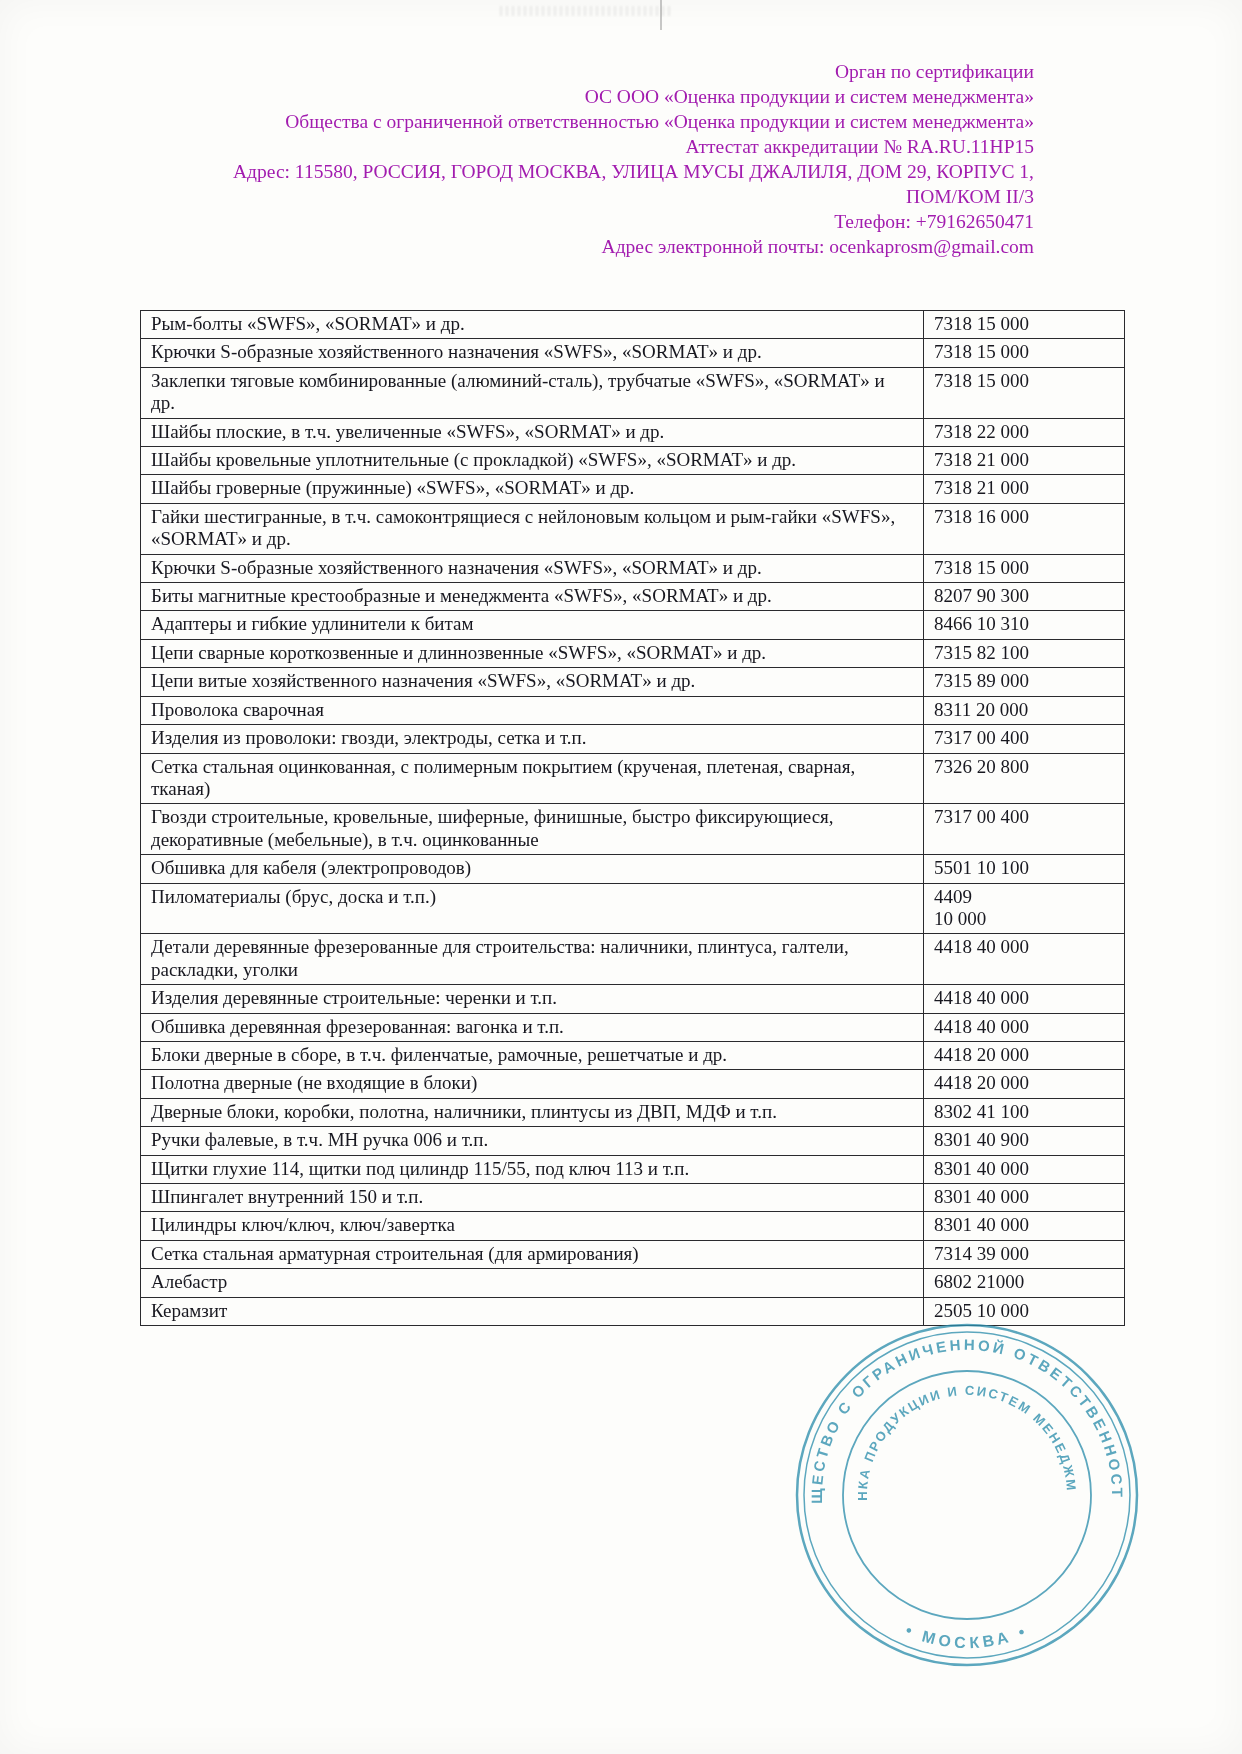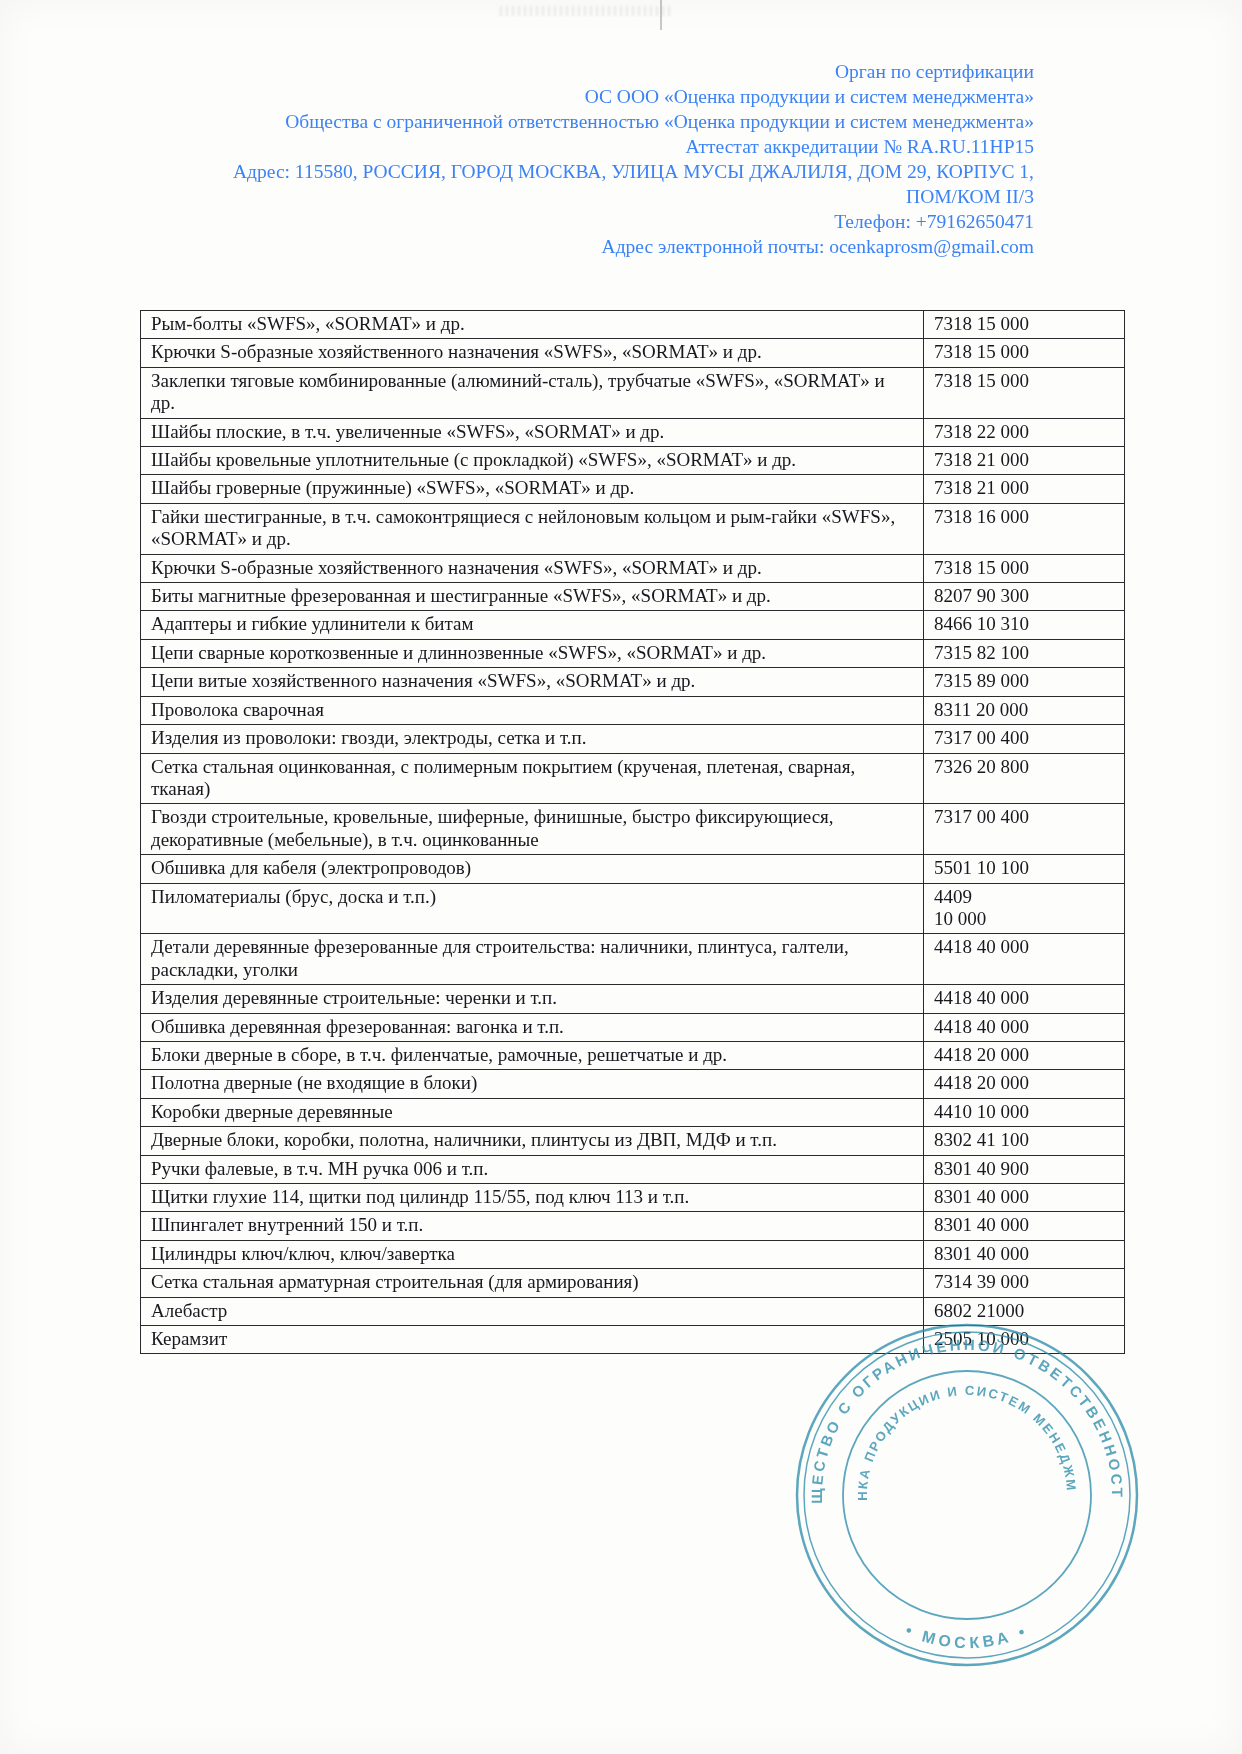--- a/index.html
+++ b/index.html
@@ -25,21 +25,21 @@
   .scan-tick {
     position: absolute; top: 0; left: 660px; width: 2px; height: 30px;
     background: rgba(100,100,100,.35); filter: blur(.5px);
   }
   .header-block {
     position: absolute;
     top: 60px; left: 140px; right: 208px;
     text-align: right;
     font-size: 19.5px;
     line-height: 1.28;
-    color: #3b82f6;
+    color: #a21caf;
   }
   .header-block div { white-space: nowrap; }
   .header-block div:nth-child(5) { white-space: normal; }
   .products-table {
     position: absolute;
     top: 310px; left: 140px;
     width: 942px;
     border-collapse: collapse;
     table-layout: fixed;
     font-size: 19px;
@@ -125,21 +125,21 @@
       <td class="desc">Гайки шестигранные, в т.ч. самоконтрящиеся с нейлоновым кольцом и рым-гайки «SWFS», «SORMAT» и др.</td>
       <td class="code">7318 16 000</td>
     </tr>
 
     <tr>
       <td class="desc">Крючки S-образные хозяйственного назначения «SWFS», «SORMAT» и др.</td>
       <td class="code">7318 15 000</td>
     </tr>
 
     <tr>
-      <td class="desc">Биты магнитные фрезерованная и шестигранные «SWFS», «SORMAT» и др.</td>
+      <td class="desc">Биты магнитные крестообразные и менеджмента «SWFS», «SORMAT» и др.</td>
       <td class="code">8207 90 300</td>
     </tr>
 
     <tr>
       <td class="desc">Адаптеры и гибкие удлинители к битам</td>
       <td class="code">8466 10 310</td>
     </tr>
 
     <tr>
       <td class="desc">Цепи сварные короткозвенные и длиннозвенные «SWFS», «SORMAT» и др.</td>
@@ -202,24 +202,20 @@
     <tr>
       <td class="desc">Блоки дверные в сборе, в т.ч. филенчатые, рамочные, решетчатые и др.</td>
       <td class="code">4418 20 000</td>
     </tr>
 
     <tr>
       <td class="desc">Полотна дверные (не входящие в блоки)</td>
       <td class="code">4418 20 000</td>
     </tr>
 
-    <tr>
-      <td class="desc">Коробки дверные деревянные</td>
-      <td class="code">4410 10 000</td>
-    </tr>
 
     <tr>
       <td class="desc">Дверные блоки, коробки, полотна, наличники, плинтусы из ДВП, МДФ и т.п.</td>
       <td class="code">8302 41 100</td>
     </tr>
 
     <tr>
       <td class="desc">Ручки фалевые, в т.ч. МН ручка 006 и т.п.</td>
       <td class="code">8301 40 900</td>
     </tr>

